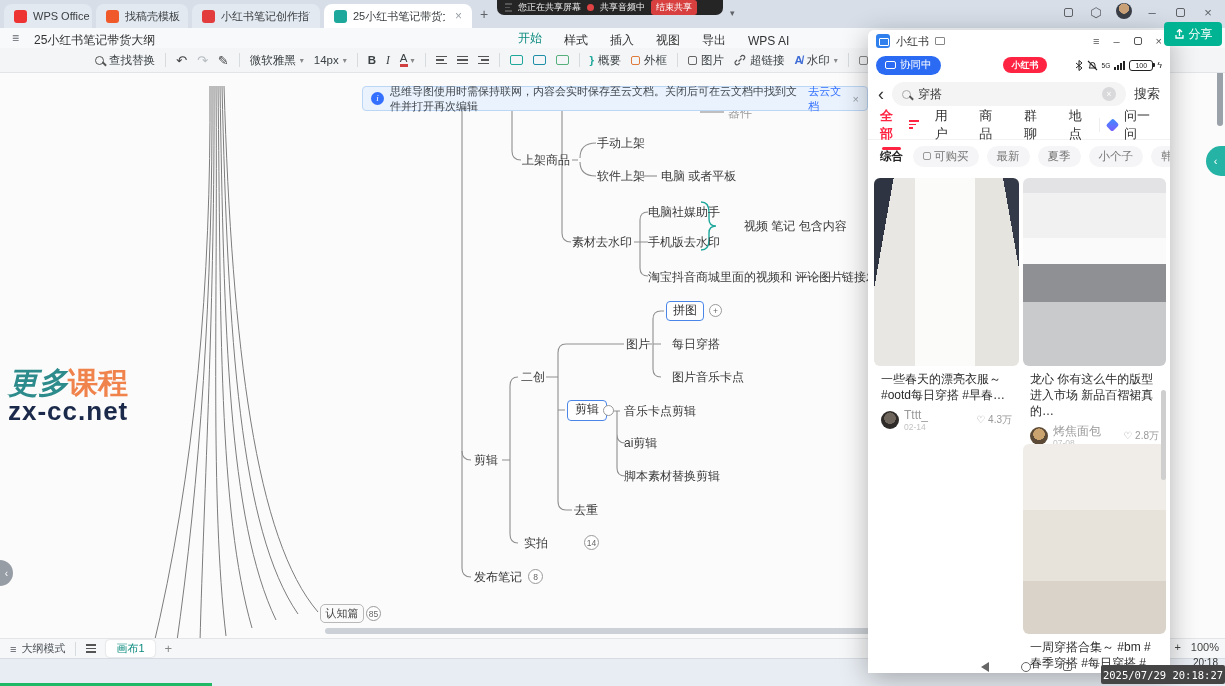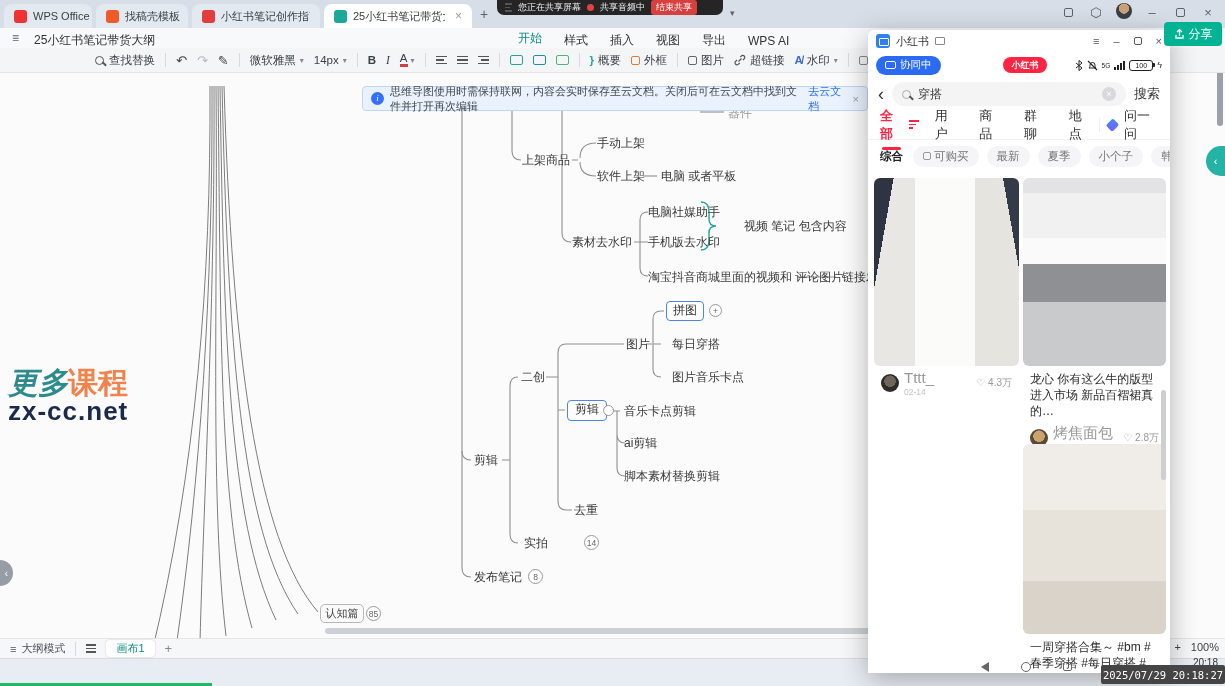--- a/index.html
+++ b/index.html
@@ -107,21 +107,21 @@
   .chiprow { height:32px; display:flex; align-items:center; padding:0 10px; gap:8px; font-size:11.5px; overflow:hidden; }
   .chip { background:#f5f5f7; border-radius:11px; padding:3px 10px; color:#777; white-space:nowrap; }
   .chip.first { background:none; color:#222; font-weight:bold; padding:3px 2px; }
   .chipico { display:inline-block; width:8px; height:8px; border:1px solid #999; border-radius:2px; margin-right:3px; }
   #grid { position:absolute; left:0; top:148px; width:302px; height:495px; overflow:hidden; }
   .card { position:absolute; width:145px; background:#fff; border-radius:6px; }
   .cimg { width:100%; border-radius:6px; }
   .ctitle { padding:5px 7px 2px; font-size:12px; line-height:16px; color:#2a2a2a; }
   .cmeta { display:flex; align-items:center; padding:3px 7px 6px; gap:5px; }
   .cavatar { width:18px; height:18px; border-radius:50%; }
-  .cuser { font-size:15px; color:#999; line-height:1.2; }
+  .cuser { font-size:12px; color:#999; line-height:1.2; }
   .cdate { font-size:8.5px; color:#c2c2c2; }
   .clikes { margin-left:auto; font-size:10px; color:#999; }
   .xscroll { position:absolute; left:293px; top:360px; width:5px; height:90px; background:#cfcfcf; border-radius:3px; }
   .andnav { position:absolute; left:0; top:630px; width:302px; height:13px; display:flex; justify-content:flex-start; padding-left:113px; gap:32px; align-items:center; }
   .nav-tri { width:0; height:0; border-top:5px solid transparent; border-bottom:5px solid transparent; border-right:8px solid #666; }
   .nav-cir { width:10px; height:10px; border:1.5px solid #666; border-radius:50%; }
   .nav-sq { width:9px; height:9px; border:1.5px solid #666; border-radius:2px; }
 </style>
 </head>
 <body>
@@ -508,20 +508,21 @@
     <span class="chip"><span class="chipico"></span><span>可购买</span></span>
     <span class="chip">最新</span>
     <span class="chip">夏季</span>
     <span class="chip">小个子</span>
     <span class="chip">韩里韩气</span>
   </div>
   <div id="grid">
 
     <div class="card" style="left:6px;top:0">
       <div class="cimg" style="height:188px;background:linear-gradient(100deg,#2e3442 0 11%,rgba(0,0,0,0) 11%),linear-gradient(260deg,#343a48 0 9%,rgba(0,0,0,0) 9%),linear-gradient(90deg,#e9e7e3 0 28%,#fbfbfa 28% 70%,#e6e4df 70%)"></div>
+      <div class="ctitle">一些春天的漂亮衣服～ #ootd每日穿搭 #早春…</div>
       <div class="cmeta">
         <span class="cavatar" style="background:radial-gradient(circle at 50% 40%,#6e655c 40%,#2f2b28 42%)"></span>
         <span>
             <div class="cuser">Tttt_</div>
             <div class="cdate">02-14</div>
           </span>
         <span class="clikes"><span>♡</span> <span>4.3万</span></span>
       </div>
     </div>
 

